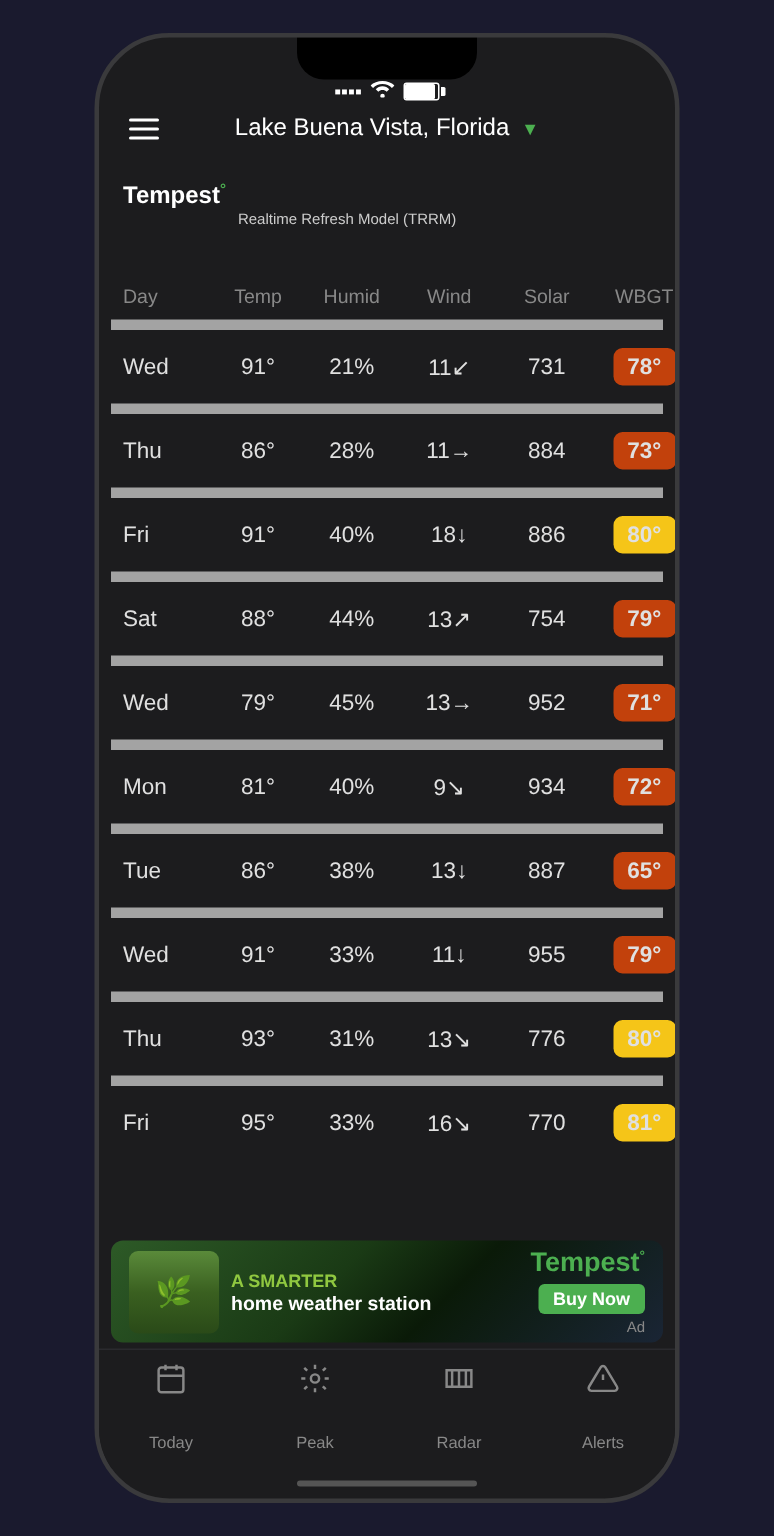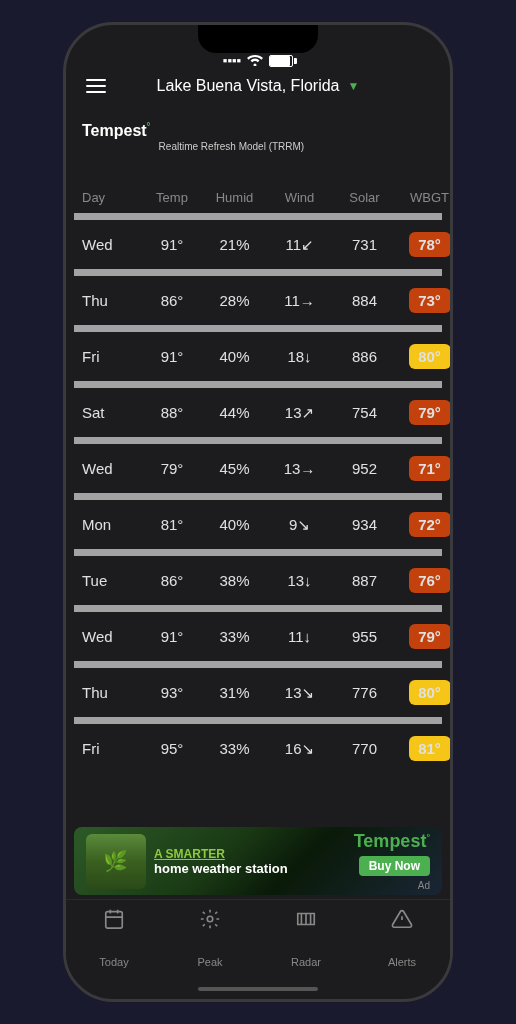--- a/index.html
+++ b/index.html
@@ -263,21 +263,20 @@
 
     .ad-text {
       display: flex;
       flex-direction: column;
     }
 
     .ad-text-top {
       color: #90c840;
       font-size: 12px;
       font-weight: 600;
-      text-decoration: underline;
     }
 
     .ad-text-bottom {
       color: #fff;
       font-size: 13px;
       font-weight: 700;
       text-align: center;
     }
 
     .ad-right {
@@ -495,21 +494,21 @@
       <span class="wbgt-badge wbgt-green">72°</span>
     </span>
   </div>
         <div class="table-row">
     <span class="day-col">Tue</span>
     <span>86°</span>
     <span>38%</span>
     <span>13↓</span>
     <span>887</span>
     <span style="display:flex;justify-content:center;">
-      <span class="wbgt-badge wbgt-green">76°</span>
+      <span class="wbgt-badge wbgt-green">65°</span>
     </span>
   </div>
         <div class="table-row">
     <span class="day-col">Wed</span>
     <span>91°</span>
     <span>33%</span>
     <span>11↓</span>
     <span>955</span>
     <span style="display:flex;justify-content:center;">
       <span class="wbgt-badge wbgt-green">79°</span>

